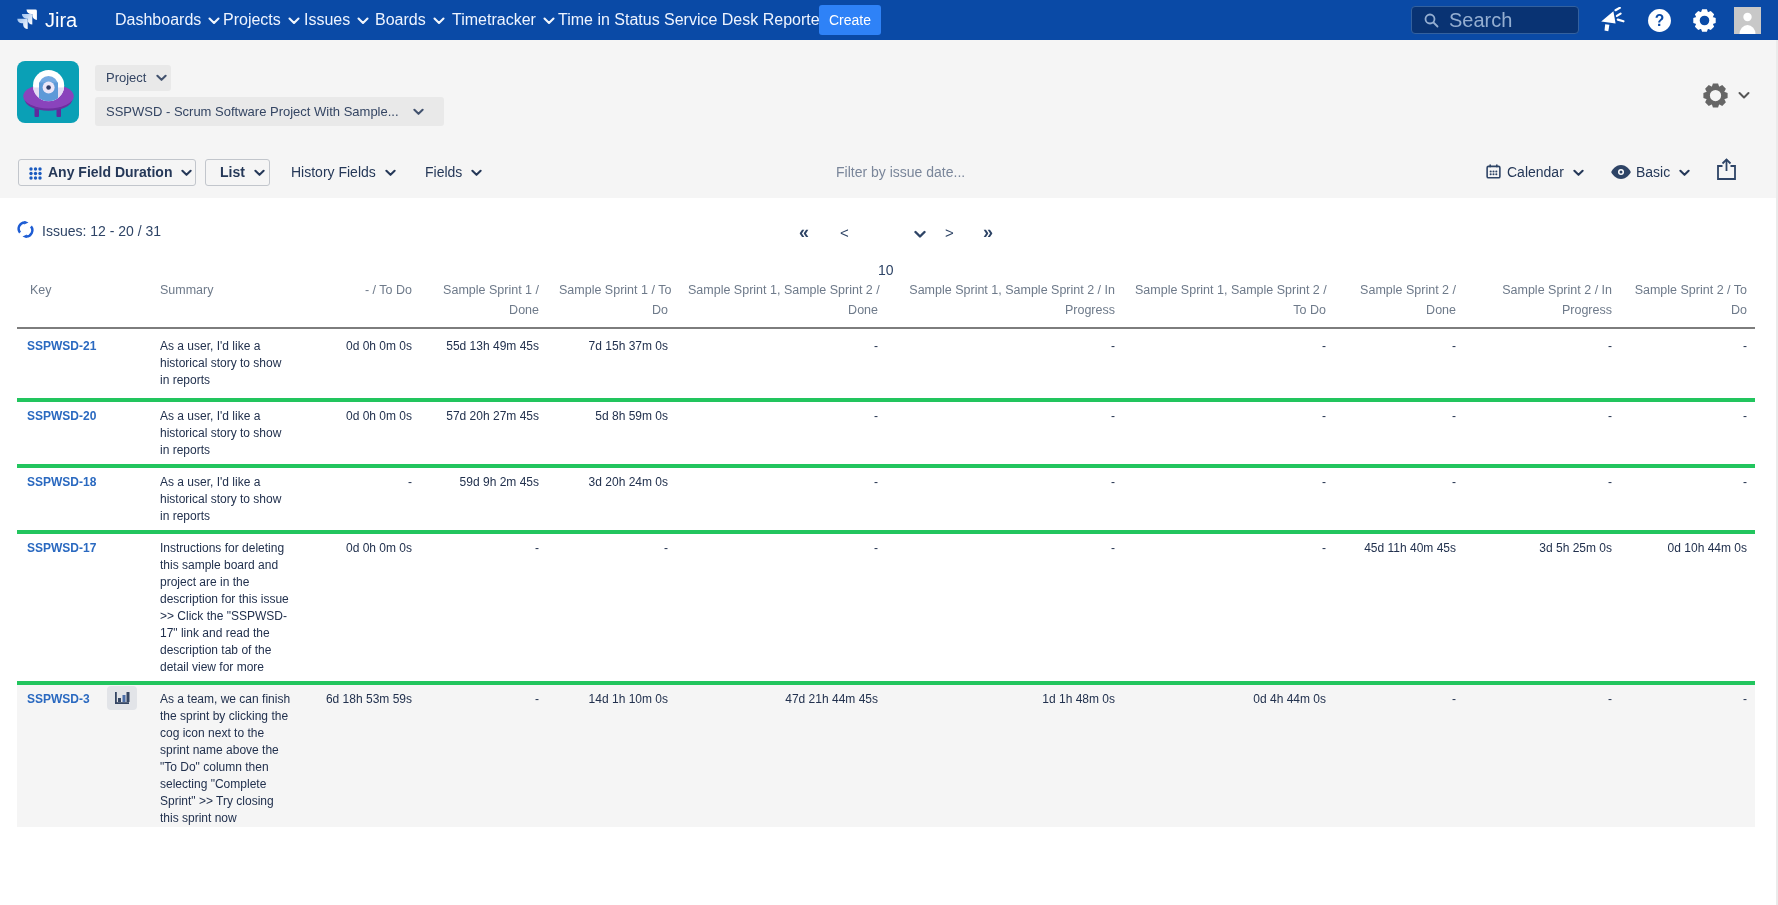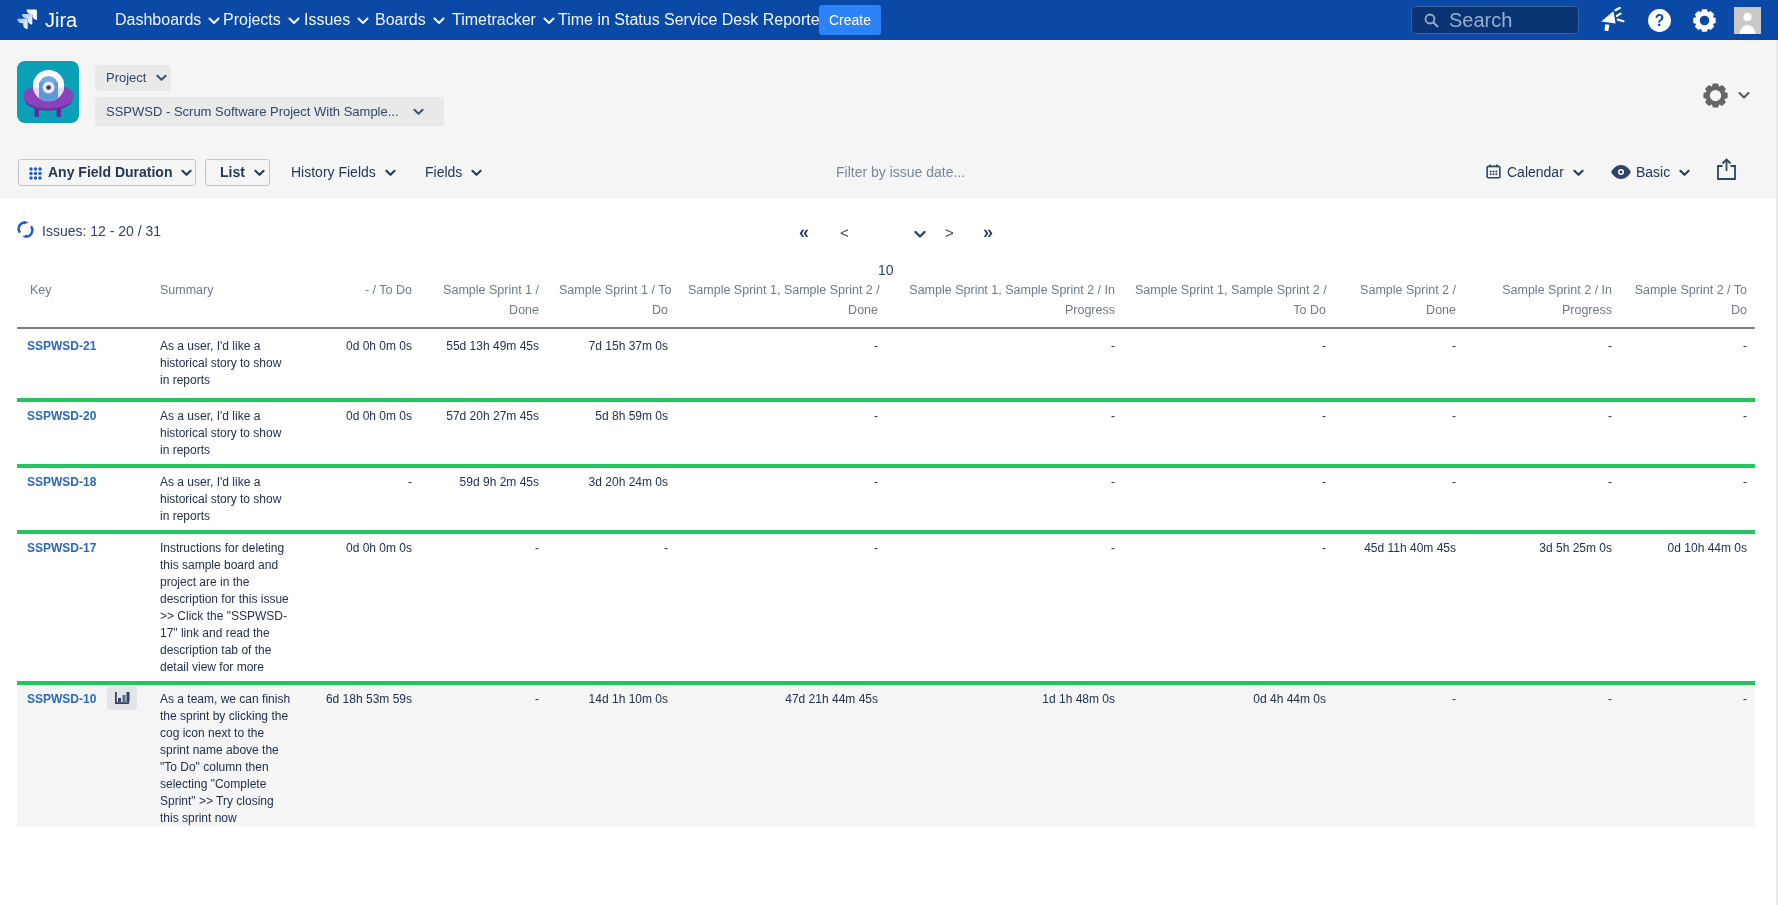--- a/index.html
+++ b/index.html
@@ -305,21 +305,21 @@
         <td class="num">-</td>
         <td class="num">-</td>
         <td class="num">-</td>
           <td class="num">-</td>
           <td class="num">-</td>
         <td class="num">45d 11h 40m 45s</td>
         <td class="num">3d 5h 25m 0s</td>
         <td class="num">0d 10h 44m 0s</td>
       </tr>
       <tr class="rowsel" style="height:144px;">
-        <td class="key" style="position:relative;"><a href="#">SSPWSD-10</a>
+        <td class="key" style="position:relative;"><a href="#">SSPWSD-3</a>
           <svg style="position:absolute; left:90px; top:1px;" width="30" height="24" viewBox="0 0 30 24">
               <rect width="30" height="24" rx="4" fill="#e2e4e8"></rect>
               <g>
                 <rect x="8" y="6" width="1.8" height="12" fill="#344563"></rect>
                 <rect x="8" y="16.2" width="14" height="1.8" fill="#344563"></rect>
                 <rect x="11" y="12" width="3" height="4" fill="#344563"></rect>
                 <rect x="15.5" y="9" width="3" height="7" fill="#4a6da8"></rect>
                 <rect x="19.5" y="6" width="3" height="10" fill="#344563"></rect>
               </g>
             </svg>

